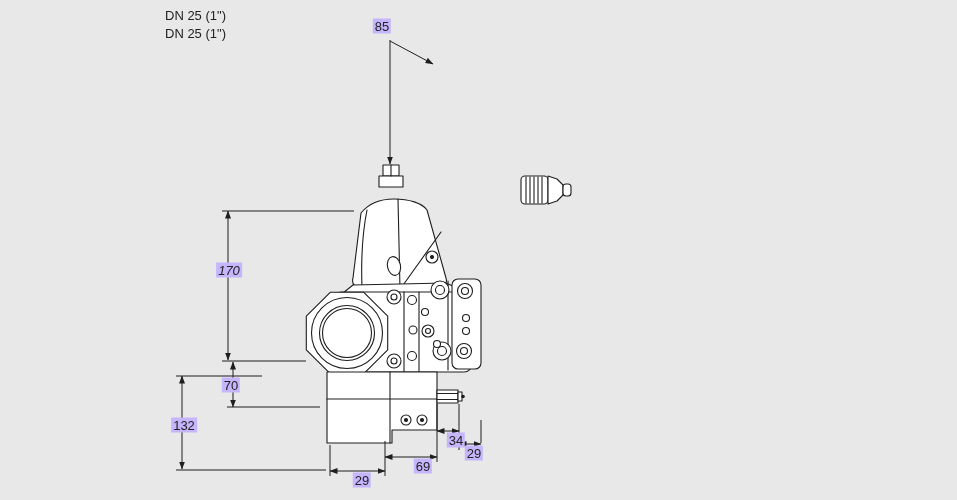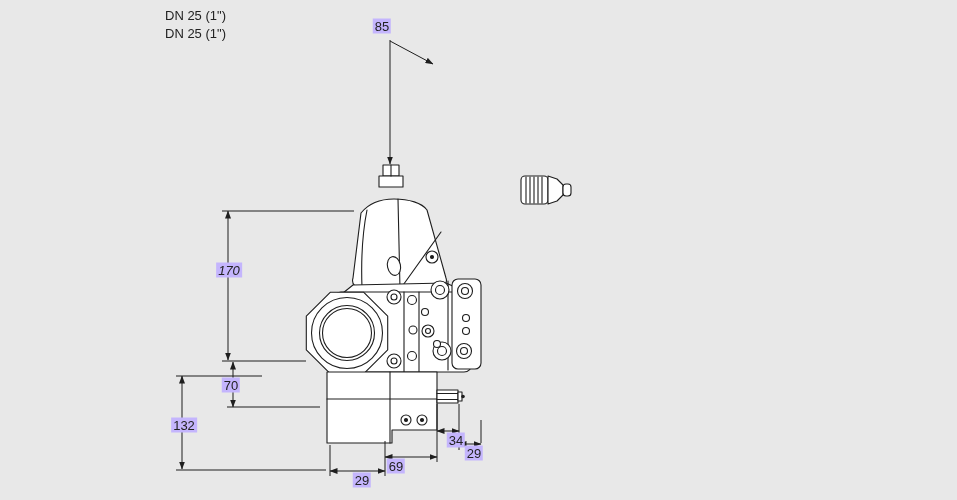--- a/index.html
+++ b/index.html
@@ -150,16 +150,16 @@
 
   <span class="lbl" style="left:165px; top:8px;">DN 25 (1")</span>
   <span class="lbl" style="left:165px; top:26px;">DN 25 (1")</span>
 
   <span class="lbl dim" style="left:382px; top:26px;">85</span>
   <span class="lbl dim" style="left:229px; top:270px;font-style:italic;">170</span>
   <span class="lbl dim" style="left:231px; top:385px;">70</span>
   <span class="lbl dim" style="left:184px; top:425px;">132</span>
   <span class="lbl dim" style="left:449px; top:440px;margin-left:7px;">34</span>
   <span class="lbl dim" style="left:474px; top:453px;">29</span>
-  <span class="lbl dim" style="left:396px; top:466px;">69</span>
+  <span class="lbl dim" style="left:423px; top:466px;">69</span>
   <span class="lbl dim" style="left:362px; top:480px;">29</span>
 
 </div>
 
 </body></html>

